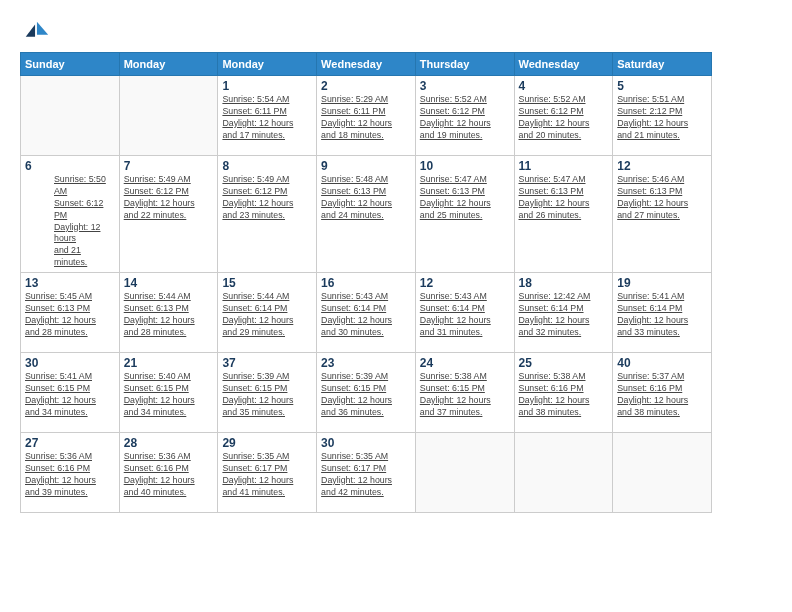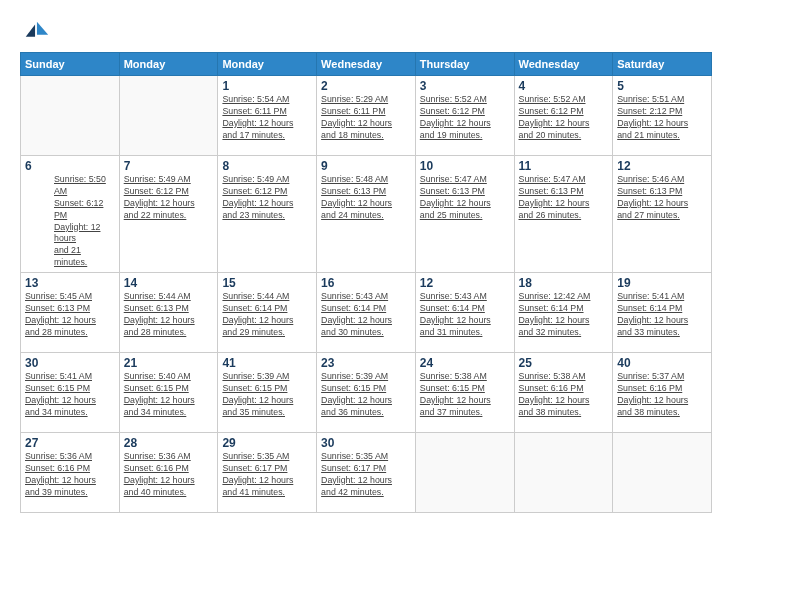--- a/index.html
+++ b/index.html
@@ -283,21 +283,21 @@
 and 34 minutes.</div>
           </td>
           <td>
             <span class="day-number">21</span>
             <div class="day-info" style="white-space: pre-line;">Sunrise: 5:40 AM
 Sunset: 6:15 PM
 Daylight: 12 hours
 and 34 minutes.</div>
           </td>
           <td>
-            <span class="day-number">41</span>
+            <span class="day-number">37</span>
             <div class="day-info" style="white-space: pre-line;">Sunrise: 5:39 AM
 Sunset: 6:15 PM
 Daylight: 12 hours
 and 35 minutes.</div>
           </td>
           <td>
             <span class="day-number">23</span>
             <div class="day-info" style="white-space: pre-line;">Sunrise: 5:39 AM
 Sunset: 6:15 PM
 Daylight: 12 hours

